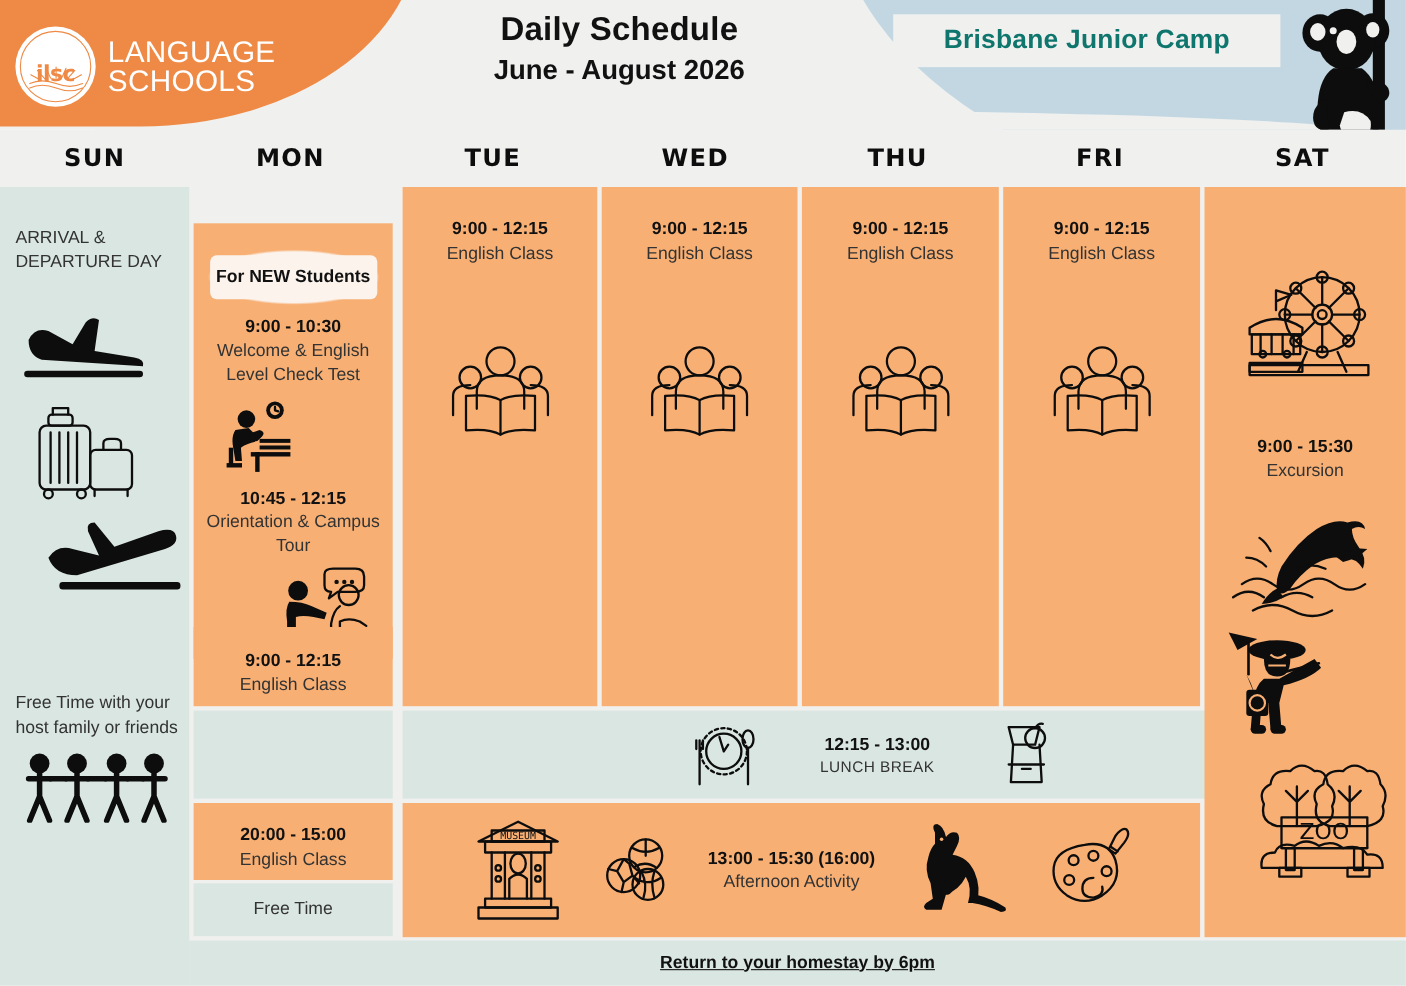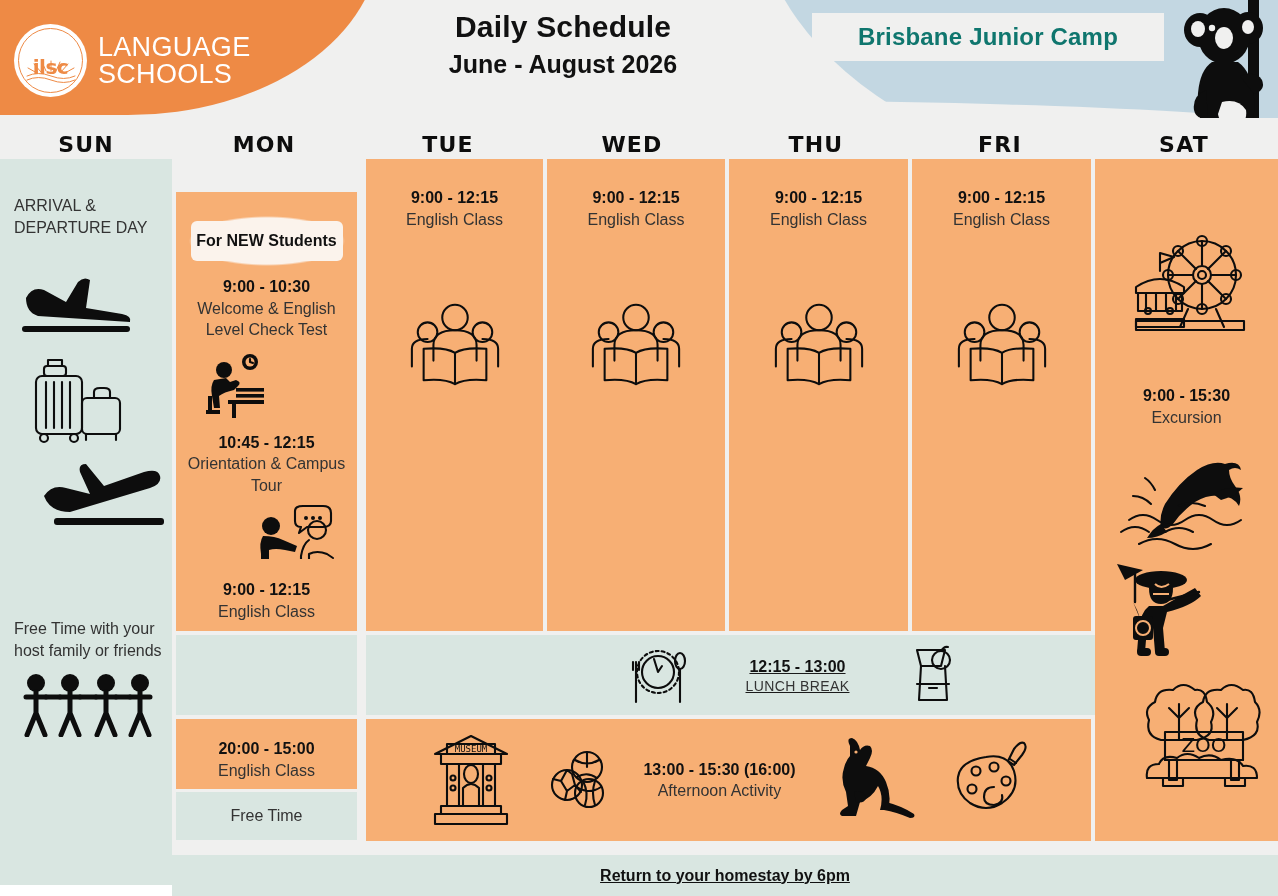--- a/index.html
+++ b/index.html
@@ -140,21 +140,21 @@
     letter-spacing: 1.2px;
     color: #0d0d0d;
     font-family: "DejaVu Sans", sans-serif;
   }
   .dc-sun { width: 172px; }
   .dc-rest { width: 184px; }
 
   
   .grid {
     position: absolute;
-    left: 0; top: 159px;
+    left: 0; top: 170px;
     width: 1278px; height: 726px;
     background: #F0F0EF;
   }
   .cell {
     position: absolute;
     box-sizing: border-box;
     display: flex;
     flex-direction: column;
     align-items: center;
   }
@@ -479,21 +479,21 @@
         <circle cx="22" cy="41" r="10"></circle>
         <path d="M6 76 L6 58 Q6 48 22 48"></path>
         <circle cx="78" cy="41" r="10"></circle>
         <path d="M94 76 L94 58 Q94 48 78 48"></path>
         <path d="M50 62 Q40 56 18 58 L18 90 Q40 88 50 94 Q60 88 82 90 L82 58 Q60 56 50 62 Z"></path>
         <path d="M50 62 L50 94"></path>
       </g>
     </svg>
   </div>
 
-  <div class="cell mint" style="left:366px; top:476px; width:855px; height:80px; flex-direction:row; align-items:center; justify-content:center; gap:58px;text-decoration:underline;">
+  <div class="cell mint" style="left:366px; top:476px; width:855px; height:80px; flex-direction:row; align-items:center; justify-content:center; gap:58px;">
     <svg width="60" height="62" viewBox="0 0 60 62">
       <g class="ico" stroke-width="1.8">
         <circle cx="30" cy="28" r="21" stroke-dasharray="3 3"></circle>
         <circle cx="30" cy="28" r="16"></circle>
         <path d="M30 28 L26 15 M30 28 L34 22"></path>
         <path d="M8 18 L8 30 M5 18 L5 26 M11 18 L11 26 M8 30 L8 58"></path>
         <ellipse cx="52" cy="17" rx="5" ry="8"></ellipse>
         <path d="M52 25 L52 58"></path>
       </g>
     </svg>

